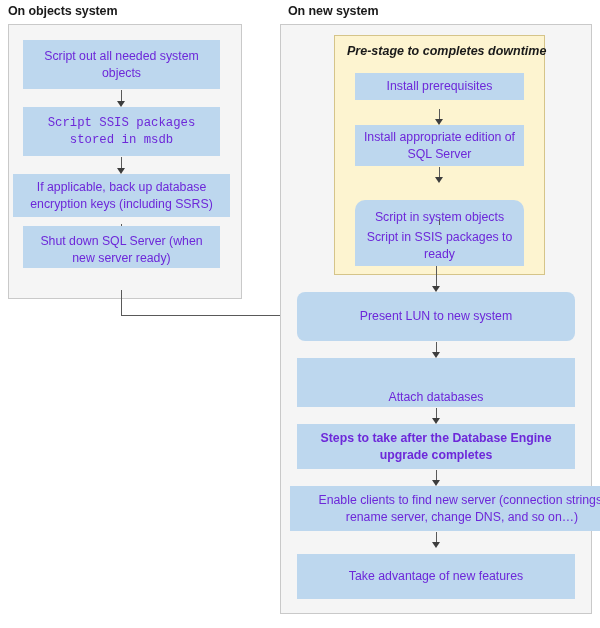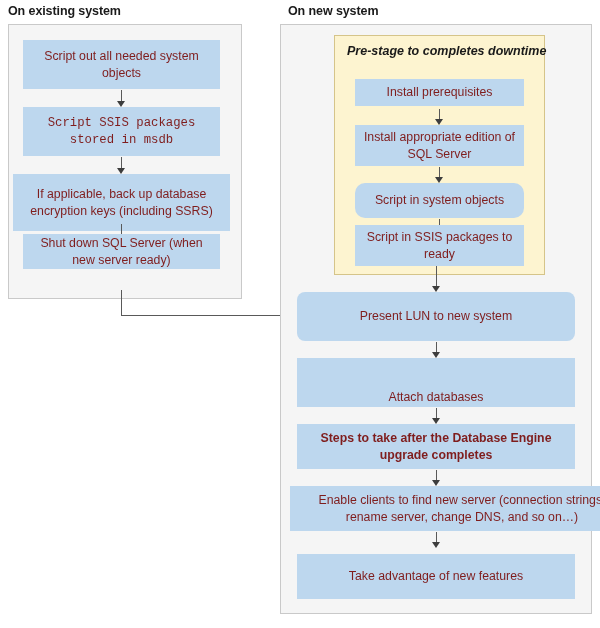--- a/index.html
+++ b/index.html
@@ -61,21 +61,21 @@
   .node {
     position: absolute;
     background: #bdd7ee;
     box-sizing: border-box;
     display: flex;
     align-items: center;
     justify-content: center;
     text-align: center;
     font-size: 12.3px;
     line-height: 16.5px;
-    color: #7f1d1d;
+    color: #6d28d9;
     padding: 2px 6px;
   }
   .node span { display: block; }
 
   
   .arrow-v {
     position: absolute;
     width: 9px;
   }
   .arrow-v .shaft {
@@ -106,21 +106,21 @@
     border-top: 4.5px solid transparent;
     border-bottom: 4.5px solid transparent;
     border-left: 6px solid #3d3d3d;
   }
 </style>
 </head>
 <body>
 
 <div id="stage">
 
-  <div class="panel-title" style="left:8px; top:4px;">On existing system</div>
+  <div class="panel-title" style="left:8px; top:4px;">On objects system</div>
 
   <div class="panel" style="left:8px; top:24px; width:234px; height:275px;"></div>
 
   <div class="node" style="left:23px; top:40px; width:197px; height:49px;">
     <span>Script out all needed system objects</span>
   </div>
 
   <div class="arrow-v" style="left:117px; top:90px; height:17px;">
     <div class="shaft" style="height:11px;"></div>
     <div class="head"></div>
@@ -128,64 +128,64 @@
 
   <div class="node" style="left:23px; top:107px; width:197px; height:49px;font-family:Liberation Mono, monospace;">
     <span>Script SSIS packages stored in msdb</span>
   </div>
 
   <div class="arrow-v" style="left:117px; top:157px; height:17px;">
     <div class="shaft" style="height:11px;"></div>
     <div class="head"></div>
   </div>
 
-  <div class="node" style="left:13px; top:174px; width:217px; height:57px;">
+  <div class="node" style="left:13px; top:174px; width:217px; height:43px;">
     <span>If applicable, back up database encryption keys (including SSRS)</span>
   </div>
 
   <div class="arrow-v" style="left:117px; top:224px; height:17px;">
     <div class="shaft" style="height:11px;"></div>
     <div class="head"></div>
   </div>
 
-  <div class="node" style="left:23px; top:234px; width:197px; height:35px;">
+  <div class="node" style="left:23px; top:226px; width:197px; height:42px;align-items:flex-end;">
     <span>Shut down SQL Server (when new server ready)</span>
   </div>
 
   <div class="elbow-seg" style="left:121px; top:290px; width:1.2px; height:26px;"></div>
   <div class="elbow-seg" style="left:121px; top:315px; width:168px; height:1.2px;"></div>
   <div class="elbow-head" style="left:289px; top:311.5px;"></div>
 
   <div class="panel-title" style="left:288px; top:4px;">On new system</div>
 
   <div class="panel" style="left:280px; top:24px; width:312px; height:590px;"></div>
 
   <div class="prestage" style="left:334px; top:35px; width:211px; height:240px;">
     <div class="prestage-label">Pre-stage to completes downtime</div>
   </div>
 
-  <div class="node" style="left:355px; top:73px; width:169px; height:27px;margin-top:6px;">
+  <div class="node" style="left:355px; top:73px; width:169px; height:27px;">
     <span>Install prerequisites</span>
   </div>
 
   <div class="arrow-v" style="left:435px; top:109px; height:16px;">
     <div class="shaft" style="height:10px;"></div>
     <div class="head"></div>
   </div>
 
   <div class="node" style="left:355px; top:125px; width:169px; height:41px;">
     <span>Install appropriate edition of SQL Server</span>
   </div>
 
   <div class="arrow-v" style="left:435px; top:167px; height:16px;">
     <div class="shaft" style="height:10px;"></div>
     <div class="head"></div>
   </div>
 
-  <div class="node" style="left:355px; top:183px; width:169px; height:35px;border-radius:10px;">
+  <div class="node" style="left:355px; top:200px; width:169px; height:35px;border-radius:10px;">
     <span>Script in system objects</span>
   </div>
 
   <div class="arrow-v" style="left:435px; top:219px; height:16px;">
     <div class="shaft" style="height:10px;"></div>
     <div class="head"></div>
   </div>
 
   <div class="node" style="left:355px; top:225px; width:169px; height:41px;">
     <span>Script in SSIS packages to ready</span>

